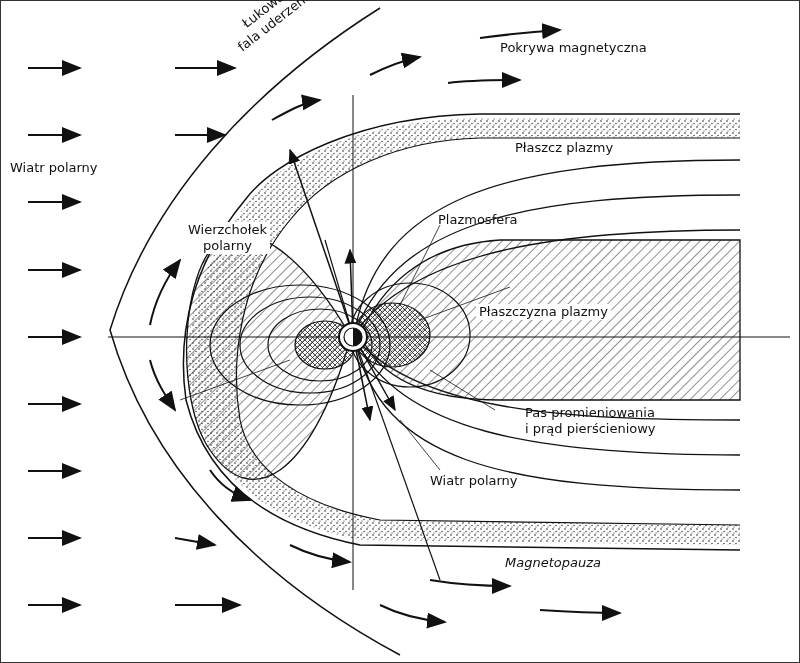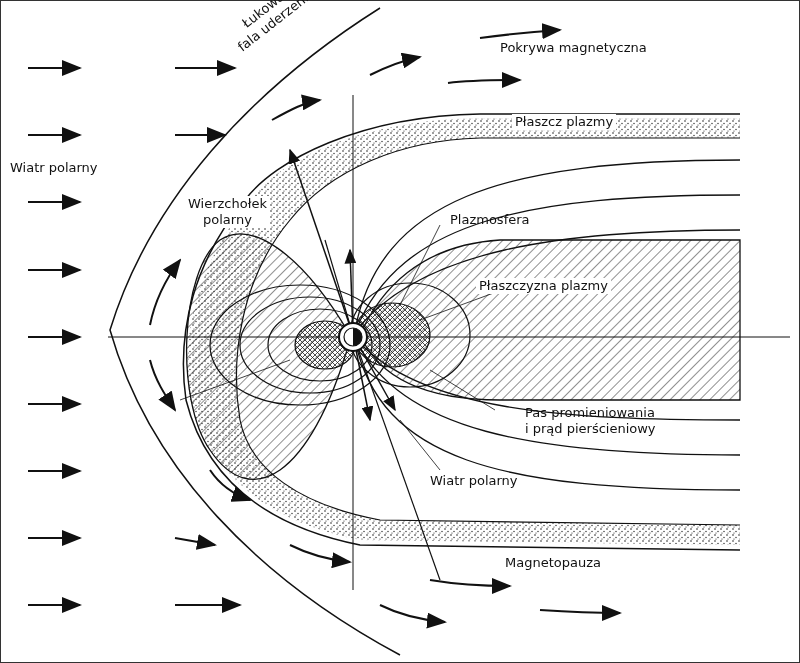--- a/index.html
+++ b/index.html
@@ -1,20 +1,20 @@
 <!DOCTYPE html>
 <html><head>
 <meta charset="utf-8">
 <style>
   html, body { margin:0; padding:0; background:#ffffff; }
   body { width:800px; height:663px; position:relative; overflow:hidden; font-family:"Liberation Sans", sans-serif; }
   .frame { position:absolute; left:0; top:0; width:798px; height:661px; border:1px solid #333; }
   svg { position:absolute; left:0; top:0; }
   .lbl { position:absolute; font-family:"DejaVu Sans", sans-serif; font-size:13px; color:#111; white-space:nowrap; line-height:16px; }
-  .bg { background:#fff; padding:0 3px; }
+  .bg { background:#fff; padding:0 3px;margin-top:26px; }
 </style>
 </head>
 <body>
 
 <div class="frame"></div>
 
 <svg width="800" height="663" viewBox="0 0 800 663">
   <defs>
     <pattern id="hatch" patternUnits="userSpaceOnUse" width="7" height="7" patternTransform="rotate(45)">
       <line x1="0" y1="0" x2="0" y2="7" stroke="#222" stroke-width="1"></line>
@@ -111,20 +111,20 @@
   <div style="padding-left:18px;">Łukowata</div>
   <div>fala uderzeniowa</div>
 </div>
 <div class="lbl" style="left:500px; top:40px;">Pokrywa magnetyczna</div>
 <div class="lbl" style="left:10px; top:160px;">Wiatr polarny</div>
 <div class="lbl bg" style="left:512px; top:114px;">Płaszcz plazmy</div>
 <div class="lbl bg" style="left:185px; top:196px; text-align:center;">
   <div>Wierzchołek</div>
   <div>polarny</div>
 </div>
-<div class="lbl" style="left:438px; top:212px;margin-left:12px;">Plazmosfera</div>
+<div class="lbl" style="left:438px; top:212px;">Plazmosfera</div>
 <div class="lbl bg" style="left:476px; top:278px;text-align:right;">Płaszczyzna plazmy</div>
 <div class="lbl" style="left:525px; top:405px;">
   <div>Pas promieniowania</div>
   <div>i prąd pierścieniowy</div>
 </div>
 <div class="lbl" style="left:430px; top:473px;">Wiatr polarny</div>
-<div class="lbl" style="left:505px; top:555px;">Magnetopauza</div>
+<div class="lbl" style="left:505px; top:555px;font-style:italic;">Magnetopauza</div>
 
 </body></html>

